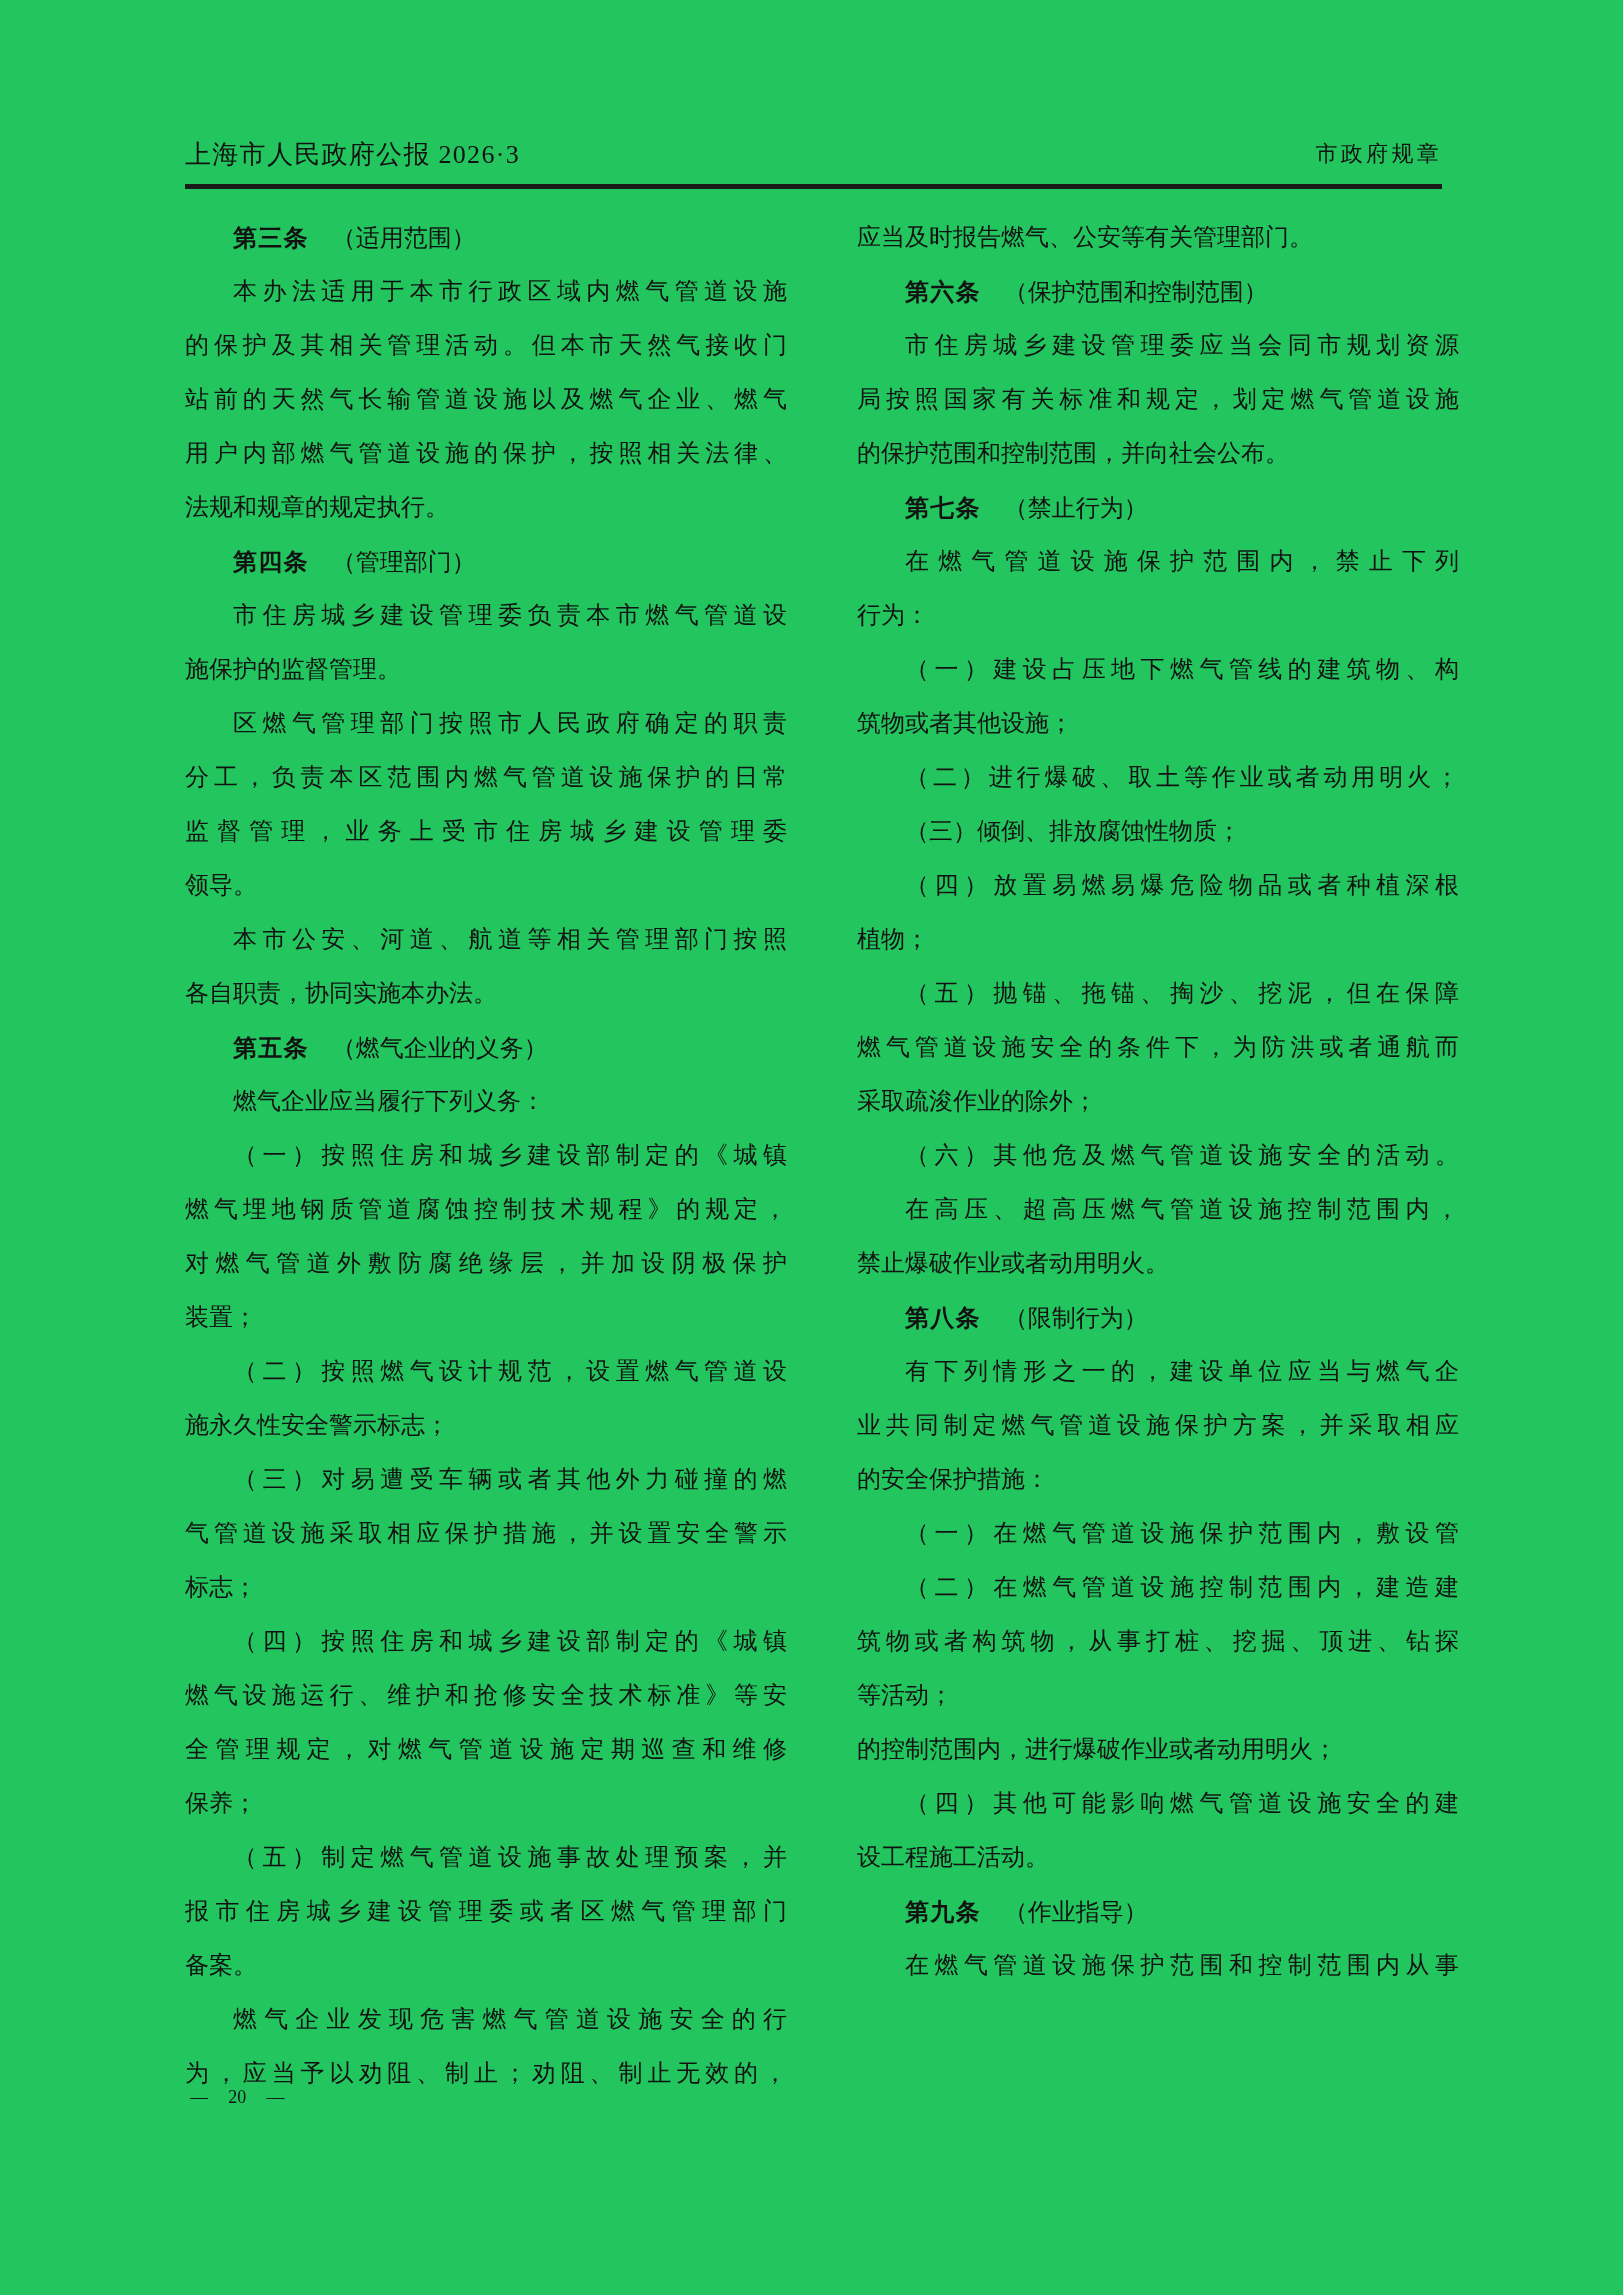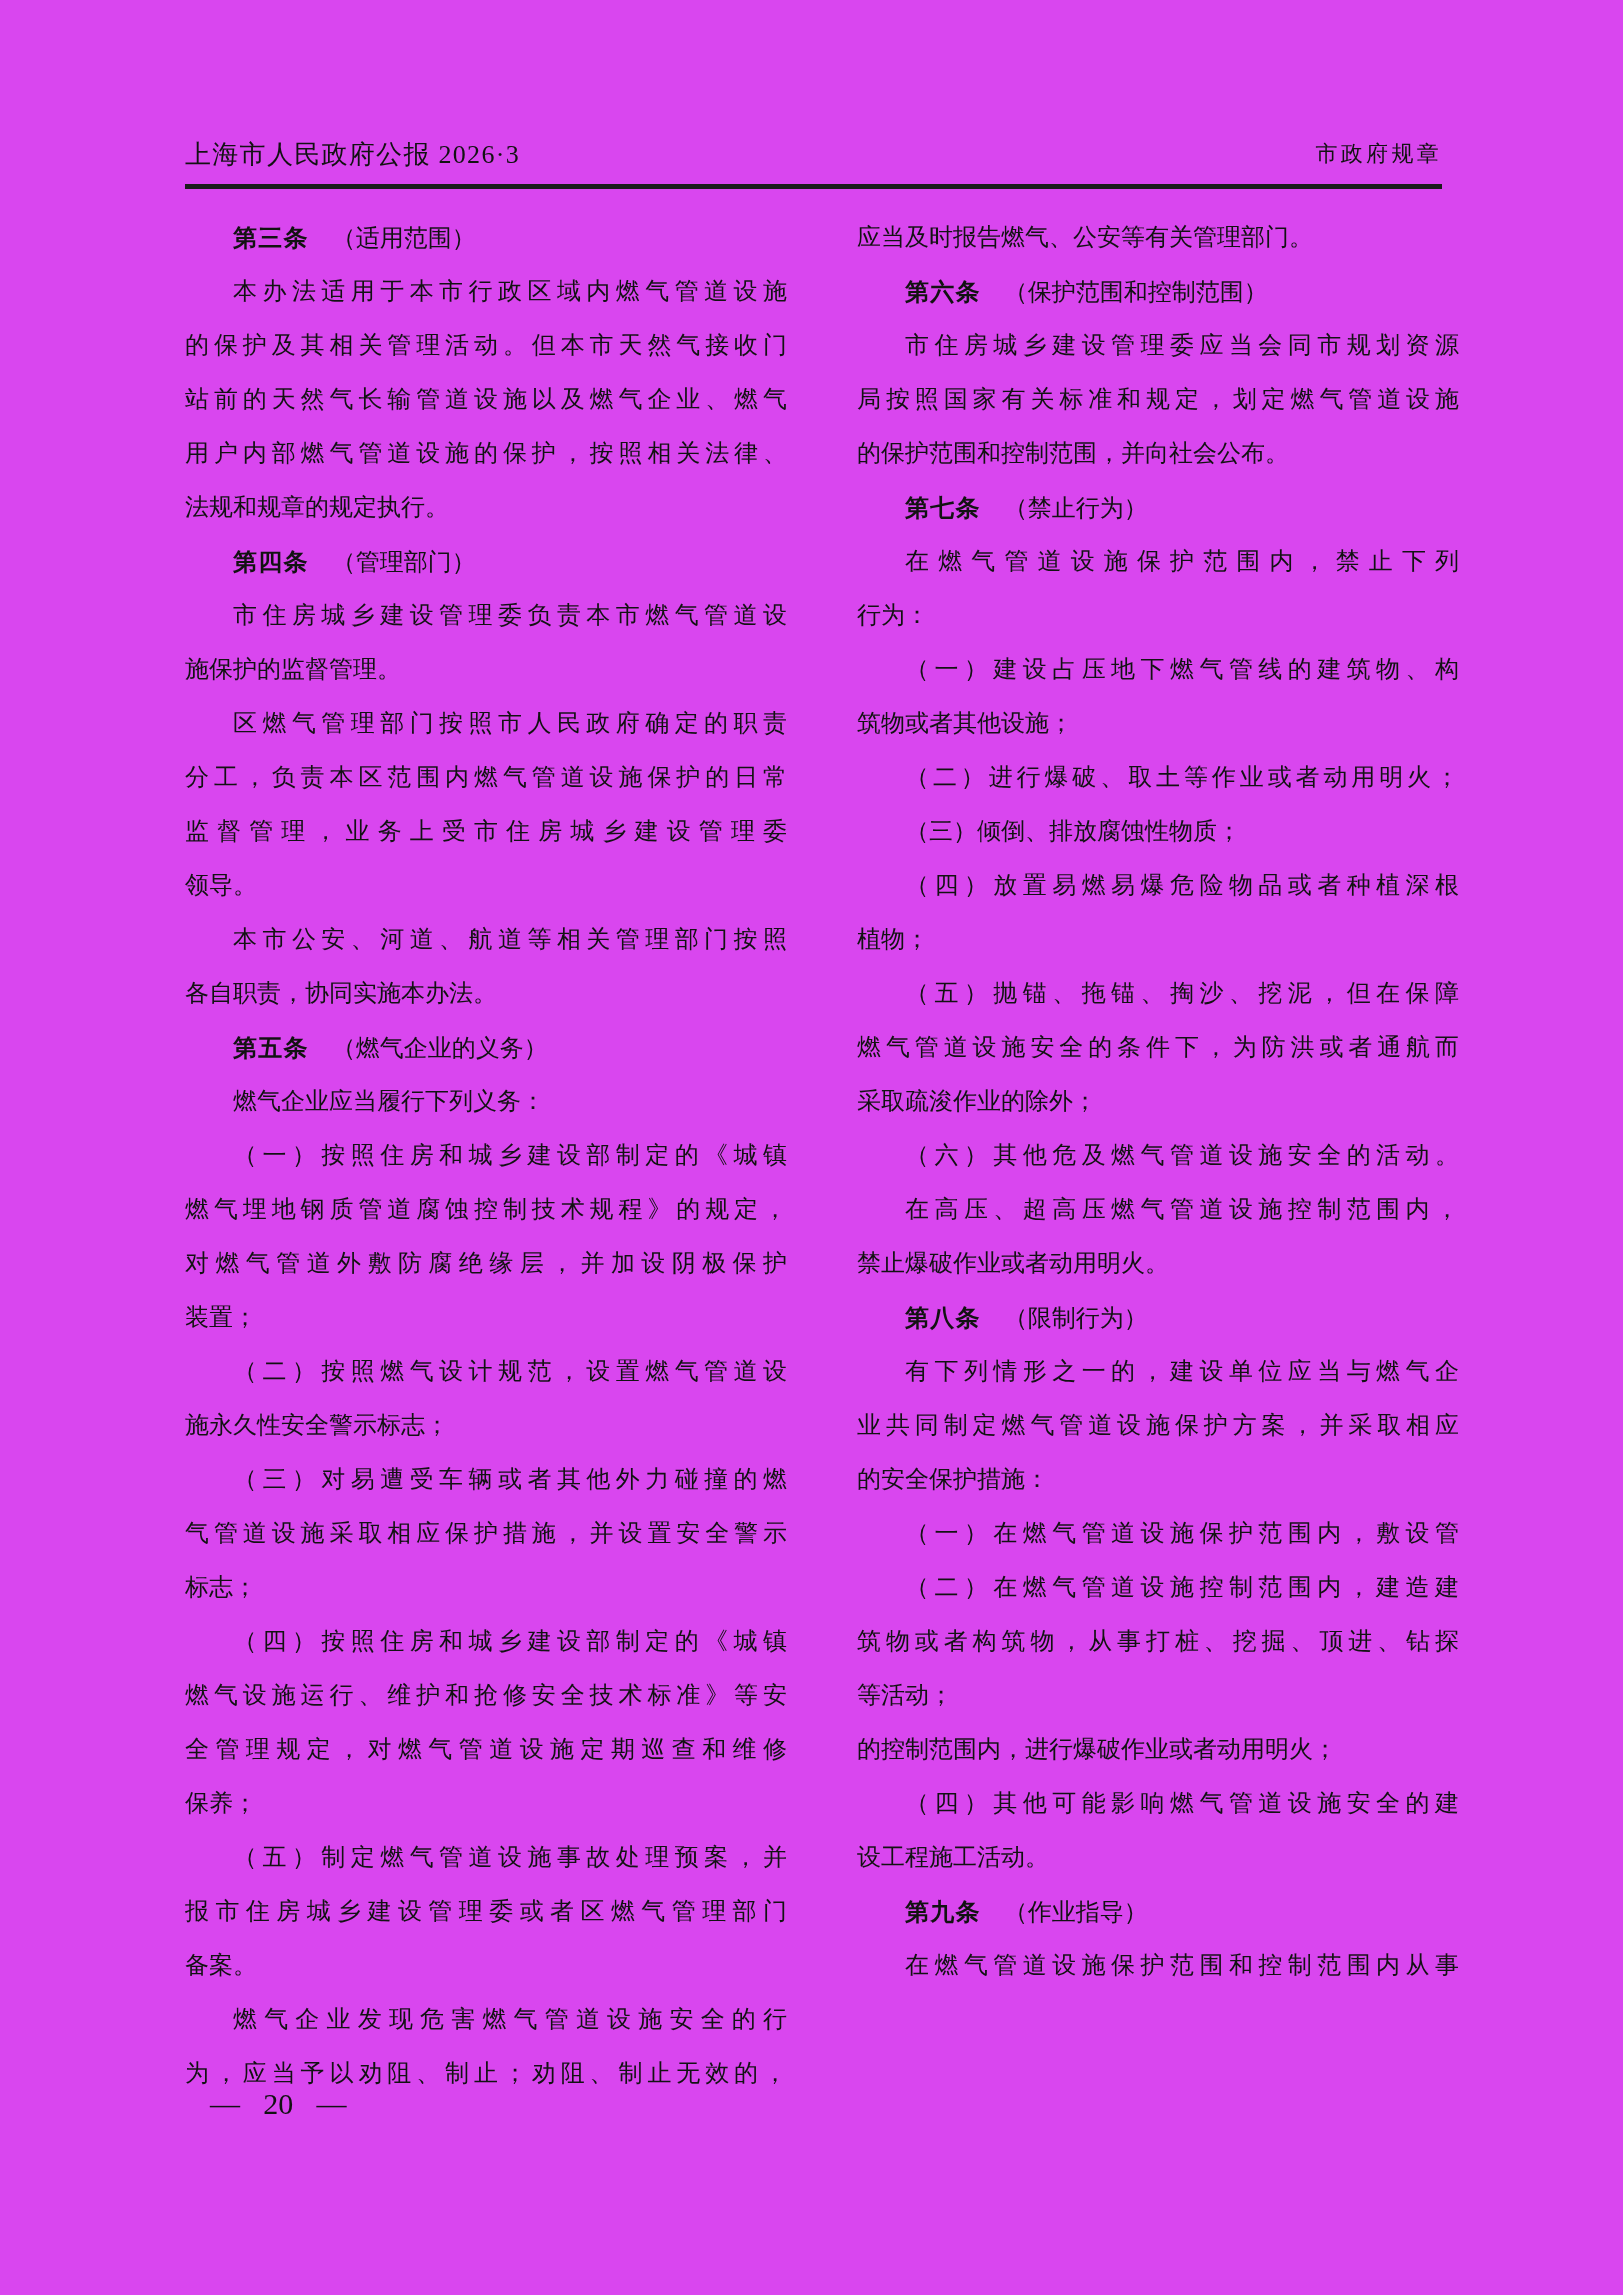--- a/index.html
+++ b/index.html
@@ -1,20 +1,20 @@
 <!DOCTYPE html>
 <html style="font-size:10.5px"><head>
 <meta charset="utf-8">
 <style>
   html,body{margin:0;padding:0;}
   body{
     width:1623px;height:2295px;background:#ffffff;color:#121212;
     font-family:"Liberation Serif", serif;position:relative;overflow:hidden;
   }
-  .page{position:absolute;inset:0;background:#d946ef;}
+  .page{position:absolute;inset:0;background:#22c55e;}
   .header-left{
     position:absolute;left:185px;top:137px;font-size:26px;letter-spacing:1.3px;white-space:nowrap;
   }
   .header-right{
     position:absolute;right:181px;top:139px;font-size:22px;letter-spacing:3.3px;white-space:nowrap;
   }
   .header-rule{
     position:absolute;left:185px;top:184px;width:1257px;height:4.6px;background:#1b1b1b;
   }
   .col{
@@ -27,21 +27,21 @@
   }
   .line.j{text-align:justify;text-align-last:justify;}
   .line.fj{text-align:justify;text-align-last:justify;text-indent:2em;}
   .line.fe{text-indent:2em;}
   .line.h{text-indent:2em;}
   .line.h .num{
     font-family:"Liberation Sans", sans-serif;font-weight:700;letter-spacing:1.3px;
   }
   .line.h .title{margin-left:0.95em;}
   .page-number{
-    position:absolute;left:210px;top:2087px;font-size:30px;word-spacing:15.7px;white-space:nowrap;
+    position:absolute;left:190px;top:2087px;font-size:18px;word-spacing:15.7px;white-space:nowrap;
   }
 </style>
 </head>
 <body>
 
 <div class="page">
 
   <div class="header-left">上海市人民政府公报 2026·3</div>
 
   <div class="header-right">市政府规章</div>

